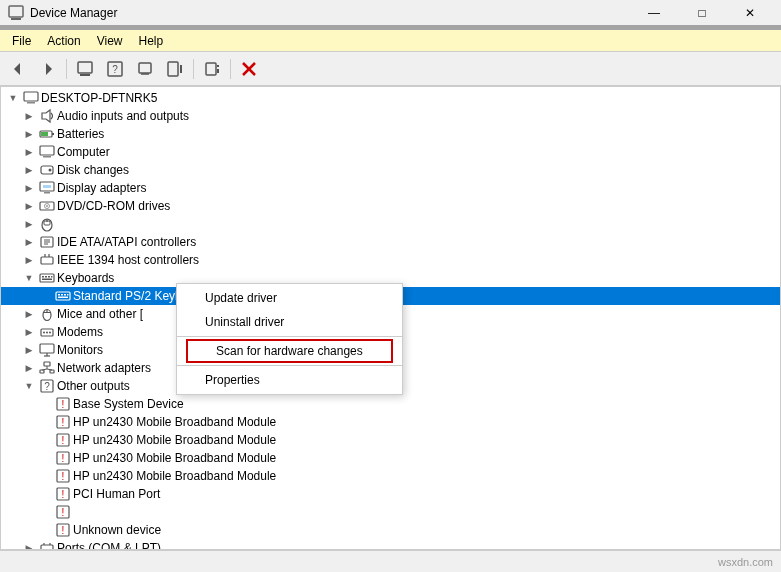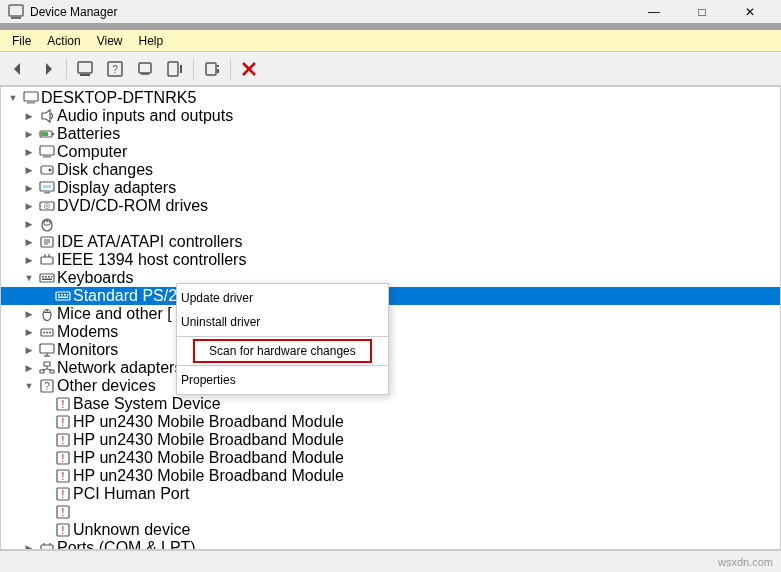--- a/index.html
+++ b/index.html
@@ -12,21 +12,21 @@
       overflow: hidden;
     }
 
     
     .title-bar {
       background: #f0f0f0;
       height: 30px;
       display: flex;
       align-items: center;
       padding: 0 8px;
-      border-bottom: 7px solid #a3a3a3;
+      border-bottom: 5px solid #a3a3a3;
       justify-content: space-between;
       user-select: none;
     }
     .title-bar-left {
       display: flex;
       align-items: center;
       gap: 6px;
     }
     .title-icon {
       width: 16px;
@@ -141,44 +141,44 @@
     }
     .item-icon {
       width: 16px;
       height: 16px;
       margin: 0 2px;
       display: inline-flex;
       align-items: center;
       justify-content: center;
       flex-shrink: 0;
     }
-    .item-text { font-size: 16px; }
+    .item-text { font-size: 12px; }
 
     
     .context-menu {
       position: absolute;
       top: 196px;
       left: 175px;
       background: white;
       border: 1px solid #ccc;
       box-shadow: 2px 2px 8px rgba(0,0,0,0.2);
       z-index: 100;
       min-width: 180px;
       padding: 2px 0;
     }
     .ctx-item {
-      padding: 5px 4px;
+      padding: 5px 28px;
       cursor: pointer;
       font-size: 12px;
       white-space: nowrap;
     }
     .ctx-item.highlighted {
       border: 2px solid #cc0000;
-      padding: 3px 14px;
-      margin: 0 16px;
+      padding: 3px 28px;
+      margin: 0 9px;
     }
     .ctx-separator {
       height: 1px;
       background: #ccc;
       margin: 2px 0;
     }
 
     
     .status-bar {
       height: 22px;
@@ -492,21 +492,21 @@
 
     <div class="tree-item">
       <span class="indent" style="width:20px"></span>
       <span class="expand-btn">▼</span>
       <span class="item-icon">
         <svg width="16" height="16" viewBox="0 0 16 16">
           <rect x="2" y="2" width="12" height="12" rx="1" fill="none" stroke="#555" stroke-width="1.2"></rect>
           <text x="8" y="12" text-anchor="middle" font-size="10" fill="#555">?</text>
         </svg>
       </span>
-      <span class="item-text">Other devices</span>
+      <span class="item-text">Other outputs</span>
     </div>
 
     <div class="tree-item">
       <span class="indent" style="width:36px"></span>
       <span class="expand-btn" style="visibility:hidden">▶</span>
       <span class="item-icon">
         <svg width="16" height="16" viewBox="0 0 16 16">
           <rect x="2" y="2" width="12" height="12" rx="1" fill="none" stroke="#555" stroke-width="1.2"></rect>
           <text x="8" y="12" text-anchor="middle" font-size="10" fill="#c00">!</text>
         </svg>

